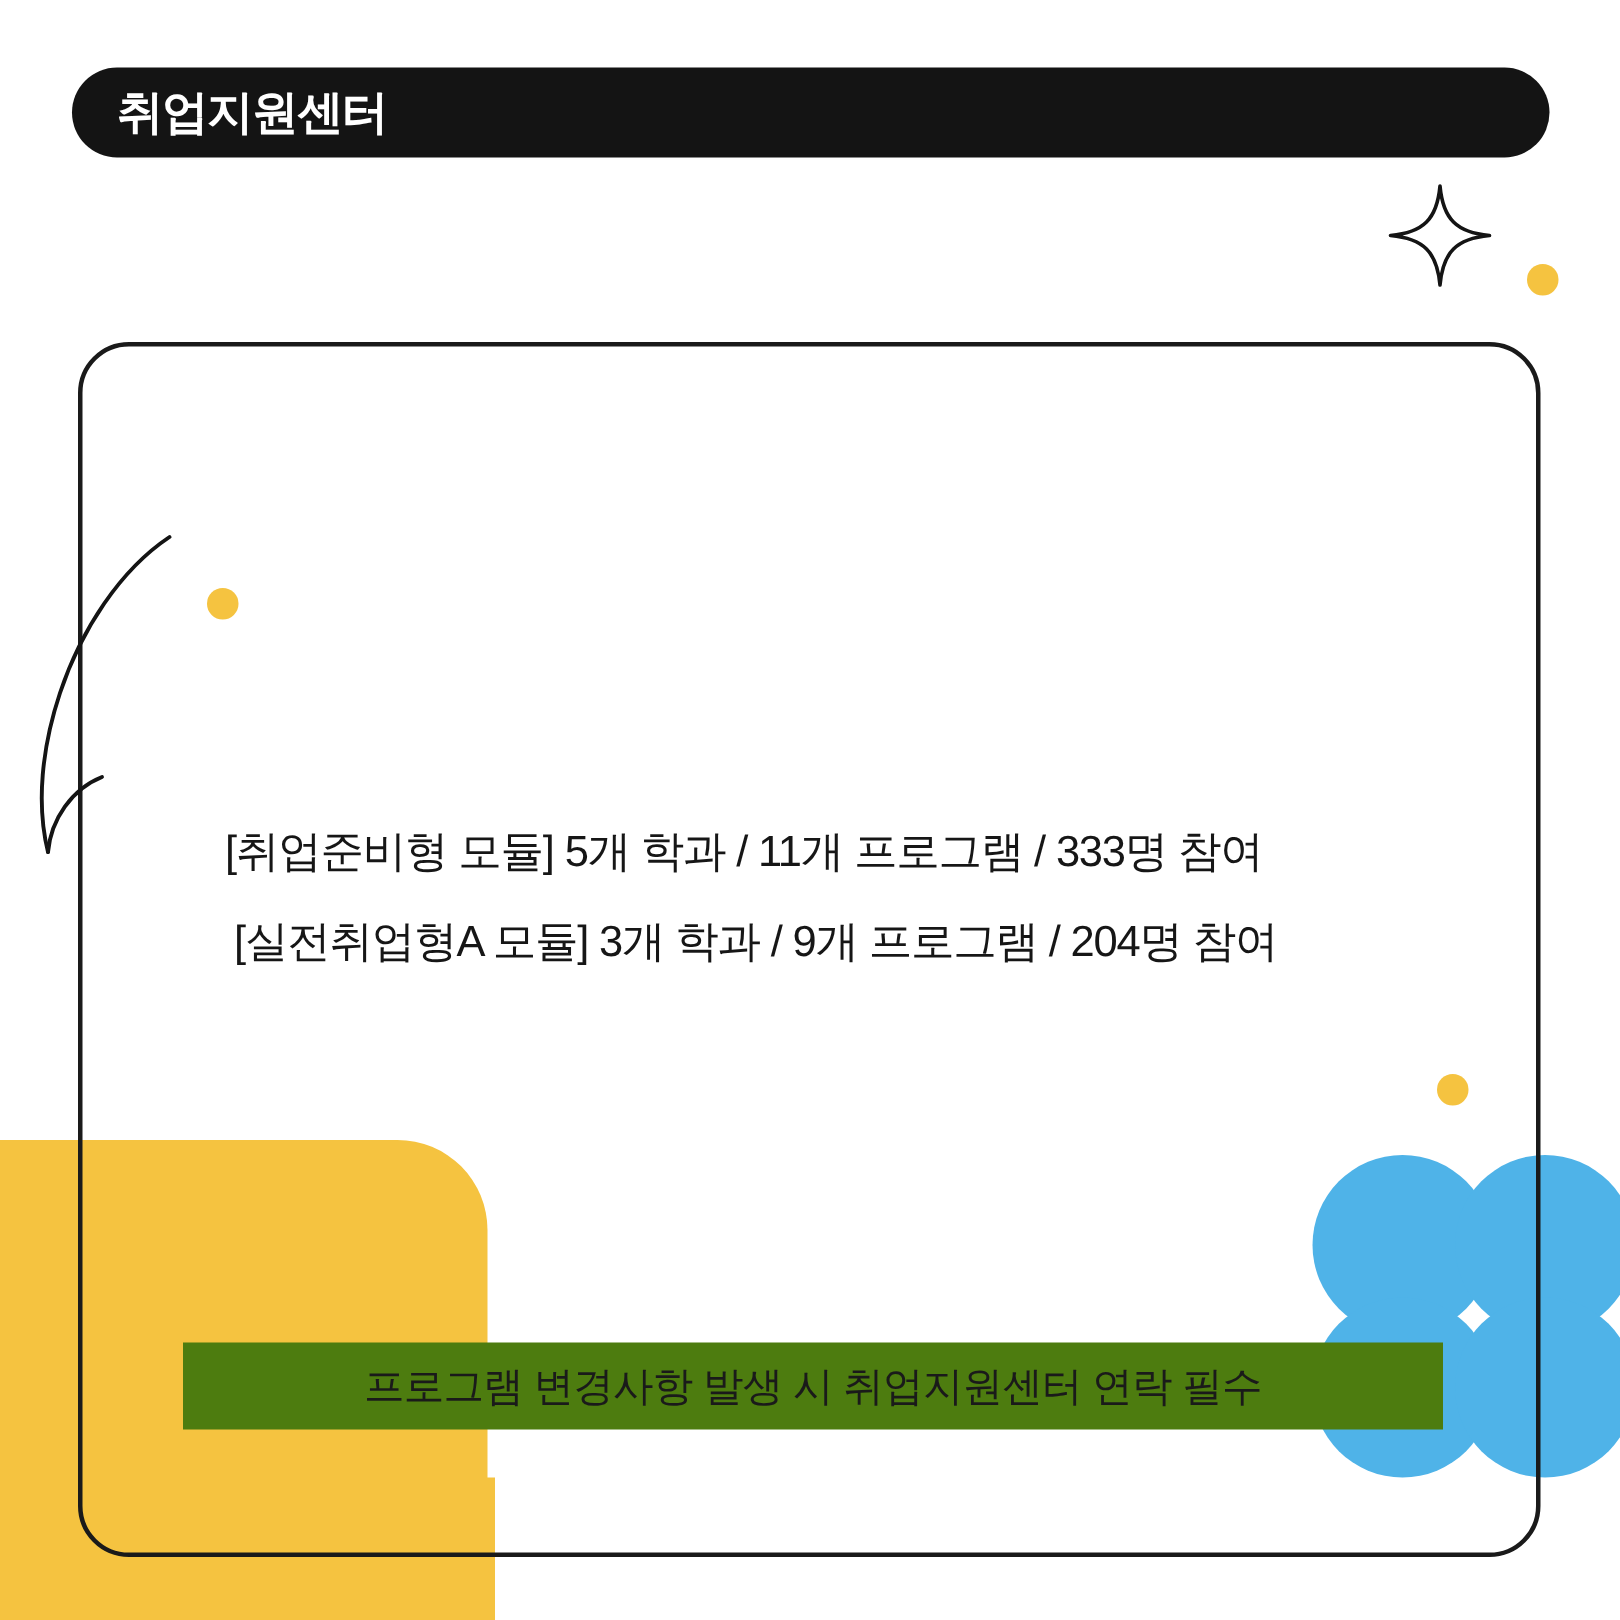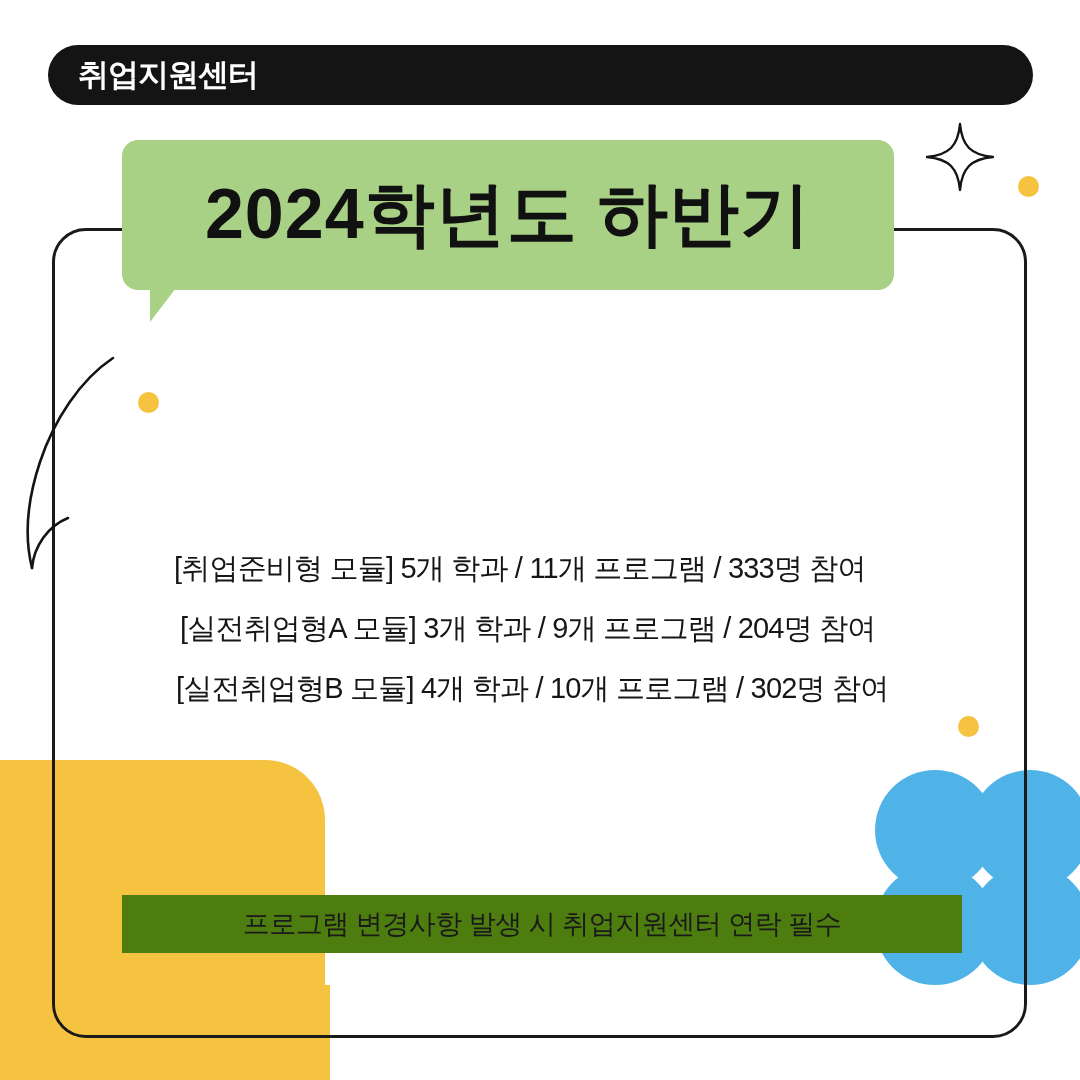--- a/index.html
+++ b/index.html
@@ -171,21 +171,20 @@
     font-family: "Liberation Sans", sans-serif;
   }
 
   
   .module-list {
     position: absolute;
     left: 150px;
     top: 538px;
     width: 830px;
     z-index: 6;
-    margin-left: 24px;
   }
   .module-row {
     font-size: 29px;
     color: #161616;
     letter-spacing: -0.8px;
     line-height: 60px;
     white-space: nowrap;
     font-family: "Liberation Sans", sans-serif;
   }
   .module-row.r2 { padding-left: 0px; }
@@ -255,30 +254,25 @@
     <span class="c3"></span>
     <span class="c4"></span>
   </div>
 
   <div class="frame"></div>
 
   <div class="tag">
     <span class="tag-label">취업지원센터</span>
   </div>
 
-  <div class="bubble-green">
-    <div class="txt">2024학년도 하반기</div>
-    <div class="tail"></div>
-  </div>
 
 
   <div class="module-list">
     <div class="module-row r1">[취업준비형 모듈] 5개 학과 / 11개 프로그램 / 333명 참여</div>
     <div class="module-row r3">[실전취업형A 모듈] 3개 학과 / 9개 프로그램 / 204명 참여</div>
-    <div class="module-row r4">[실전취업형B 모듈] 4개 학과 / 10개 프로그램 / 302명 참여</div>
   </div>
 
   <div class="note">
     <span class="note-text">프로그램 변경사항 발생 시 취업지원센터 연락 필수</span>
   </div>
 
   <div class="dot dot-a"></div>
   <div class="dot dot-b"></div>
   <div class="dot dot-c"></div>
 

